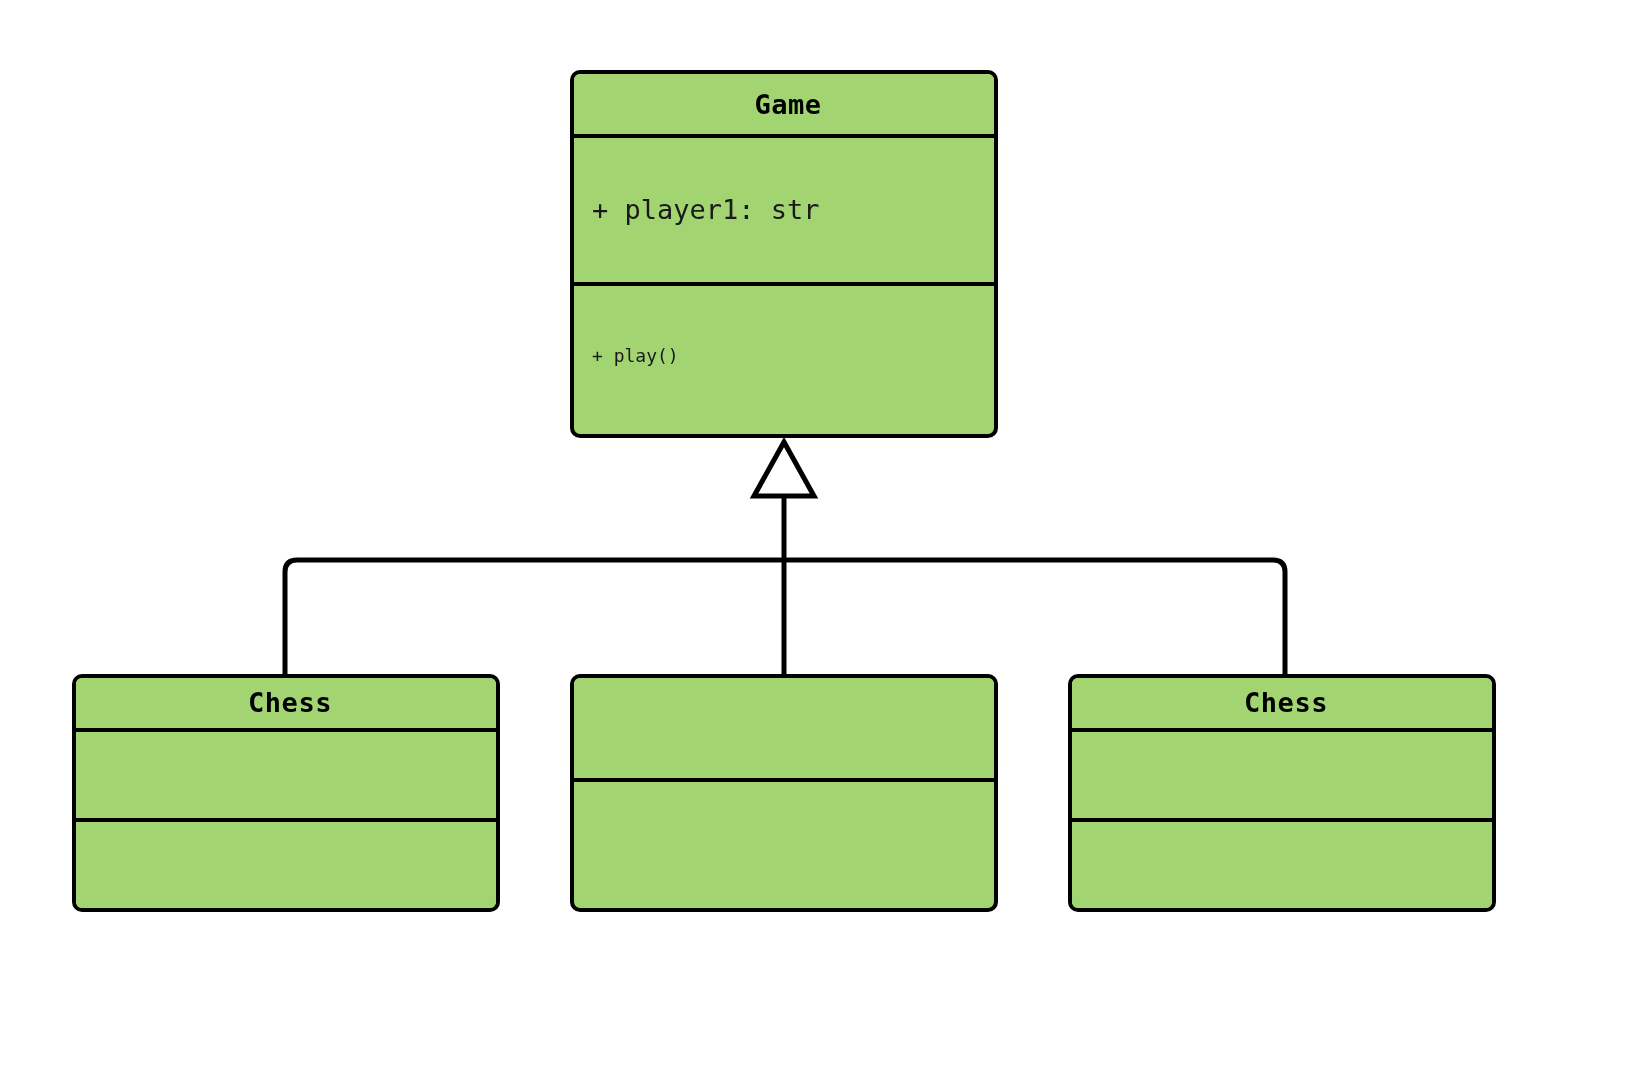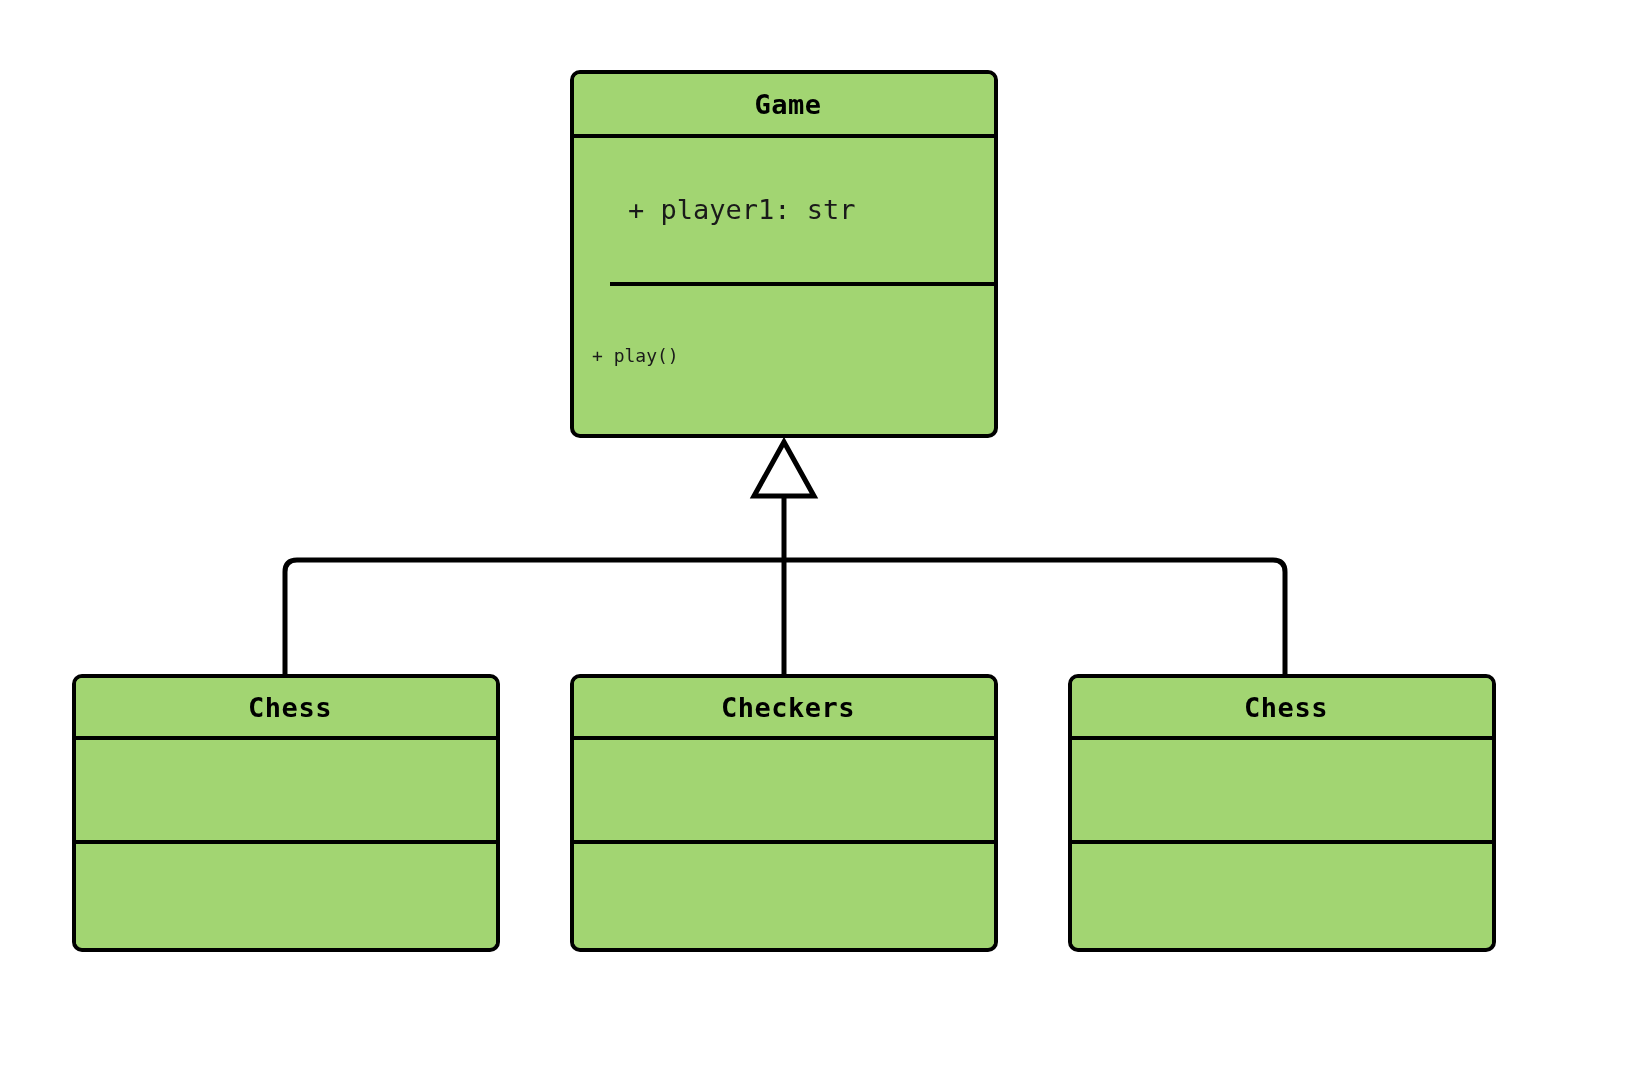--- a/index.html
+++ b/index.html
@@ -76,37 +76,36 @@
     top: 70px;
     width: 428px;
     height: 368px;
   }
   #class-game .uml-title {
     height: 64px;
     font-size: 27px;
   }
   #class-game .attr-compartment {
     height: 148px;
-    margin-left: 36px;
   }
   #class-game .attr-compartment .uml-member {
     font-size: 27px;
   }
   #class-game .meth-compartment {
     height: 140px;
   }
   #class-game .meth-compartment .uml-member {
     font-size: 18px;
   }
 
   
   .child-class {
     top: 674px;
     width: 428px;
-    height: 278px;
+    height: 238px;
   }
   .child-class .uml-title {
     height: 62px;
     font-size: 27px;
   }
   .child-class .attr-compartment {
     height: 104px;
   }
   .child-class .meth-compartment {
     height: 100px;
@@ -141,21 +140,20 @@
     </div>
   </div>
 
   <div class="uml-class child-class" id="class-chess">
     <div class="uml-title">Chess</div>
     <div class="uml-compartment attr-compartment with-divider"></div>
     <div class="uml-compartment meth-compartment"></div>
   </div>
 
   <div class="uml-class child-class" id="class-checkers">
-    <div class="uml-title">Checkers</div>
     <div class="uml-compartment attr-compartment with-divider"></div>
     <div class="uml-compartment meth-compartment"></div>
   </div>
 
   <div class="uml-class child-class" id="class-ludo">
     <div class="uml-title">Chess</div>
     <div class="uml-compartment attr-compartment with-divider"></div>
     <div class="uml-compartment meth-compartment"></div>
   </div>
 

